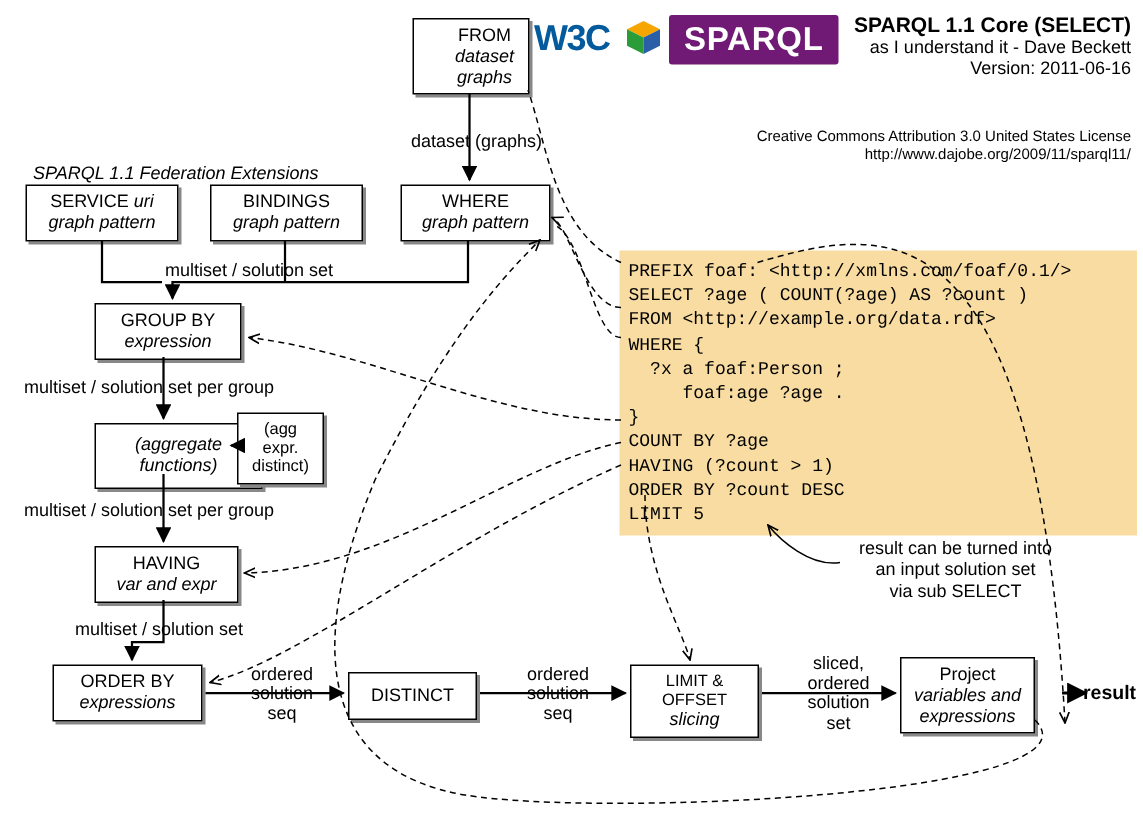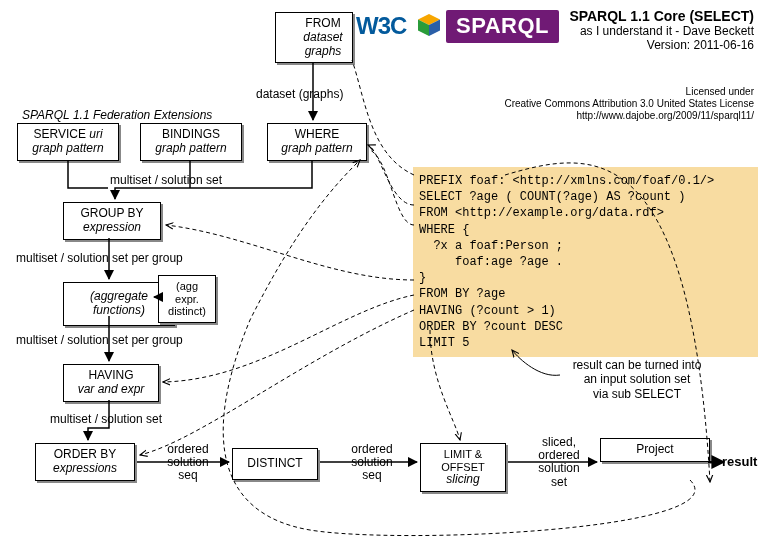--- a/index.html
+++ b/index.html
@@ -114,21 +114,20 @@
 <div class="sparql-badge" style="left:446px; top:10px;">
   <span>SPARQL</span>
 </div>
 
 <div class="hdr" style="right:8px; top:8px;">
   <div class="t1">SPARQL 1.1 Core (SELECT)</div>
   <div class="t3">as I understand it - Dave Beckett</div>
   <div class="t3">Version: 2011-06-16</div>
 </div>
 <div class="hdr" style="right:8px; top:86px;">
-  <span class="small">Licensed under</span>
   <span class="small">Creative Commons Attribution 3.0 United States License</span>
   <span class="small">http://www.dajobe.org/2009/11/sparql11/</span>
 </div>
 
 <div class="box" style="left:275px; top:12px; width:78px;padding-left:24px;">
   <span class="box-title">FROM</span>
   <span class="box-italic">dataset graphs</span>
 </div>
 
 <div class="free-label" style="left:22px; top:109px; font-style:italic;">SPARQL 1.1 Federation Extensions</div>
@@ -175,25 +174,26 @@
 
 <div class="box" style="left:232px; top:448px; width:86px; padding-top:8px; padding-bottom:8px;">
   <span class="box-title">DISTINCT</span>
 </div>
 
 <div class="box" style="left:420px; top:443px; width:86px;">
   <span class="box-title" style="font-size:11px;">LIMIT &amp; OFFSET</span>
   <span class="box-italic">slicing</span>
 </div>
 
-<div class="box" style="left:600px; top:438px; width:110px;">
+<div class="box" style="left:600px; top:438px; width:90px;">
   <span class="box-title">Project</span>
-</div>
-
-<span class="free-label" style="left:256px; top:88px; font-style:normal;">dataset (graphs)</span>
+  <span class="box-italic">variables and expressions</span>
+</div>
+
+<span class="free-label" style="left:274px; top:88px; font-style:normal;">dataset (graphs)</span>
 <span class="free-label" style="left:110px; top:174px; font-style:normal;">multiset / solution set</span>
 <span class="free-label" style="left:16px; top:252px; font-style:normal;">multiset / solution set per group</span>
 <span class="free-label" style="left:16px; top:334px; font-style:normal;">multiset / solution set per group</span>
 <span class="free-label" style="left:50px; top:413px; font-style:normal;">multiset / solution set</span>
 
 <div class="ordered-label" style="left:158px; top:443px; width:60px;">
   <span>ordered<br>solution<br>seq</span>
 </div>
 <div class="ordered-label" style="left:342px; top:443px; width:60px;">
   <span>ordered<br>solution<br>seq</span>
@@ -208,21 +208,21 @@
   <span>result can be turned into<br>an input solution set<br>via sub SELECT</span>
 </div>
 
 <div class="codebox" style="left:413px; top:167px; width:345px;"><span>PREFIX foaf: &lt;http://xmlns.com/foaf/0.1/&gt;</span>
 <span>SELECT ?age ( COUNT(?age) AS ?count )</span>
 <span>FROM &lt;http://example.org/data.rdf&gt;</span>
 <span>WHERE {</span>
 <span>  ?x a foaf:Person ;</span>
 <span>     foaf:age ?age .</span>
 <span>}</span>
-<span>FROM BY ?age</span>
+<span>COUNT BY ?age</span>
 <span>HAVING (?count &gt; 1)</span>
 <span>ORDER BY ?count DESC</span>
 <span>LIMIT 5</span></div>
 
 <svg class="edges">
   <defs>
     <marker id="arrow" viewBox="0 0 10 10" refX="9" refY="5" markerWidth="7" markerHeight="7" orient="auto-start-reverse">
       <path d="M 0 0 L 10 5 L 0 10 z" fill="#000"></path>
     </marker>
     <marker id="arrow-open" viewBox="0 0 10 10" refX="9" refY="5" markerWidth="8" markerHeight="8" orient="auto-start-reverse">

